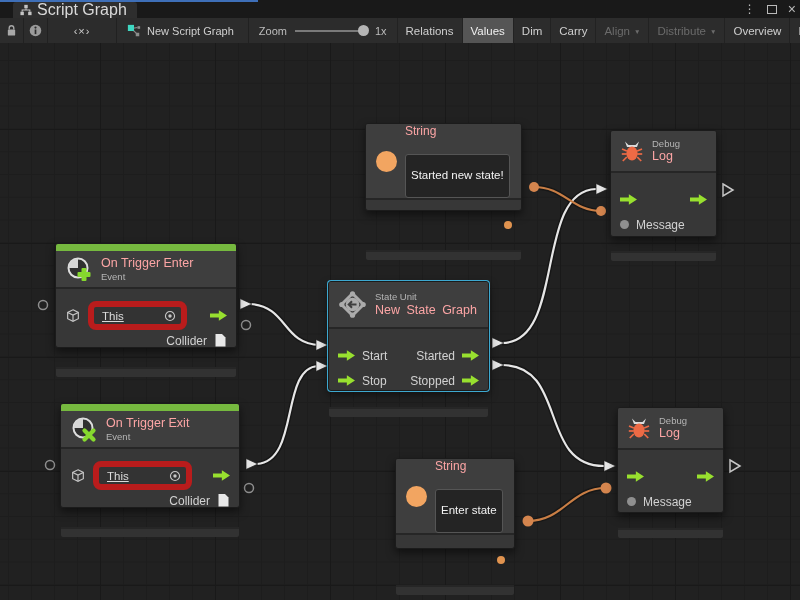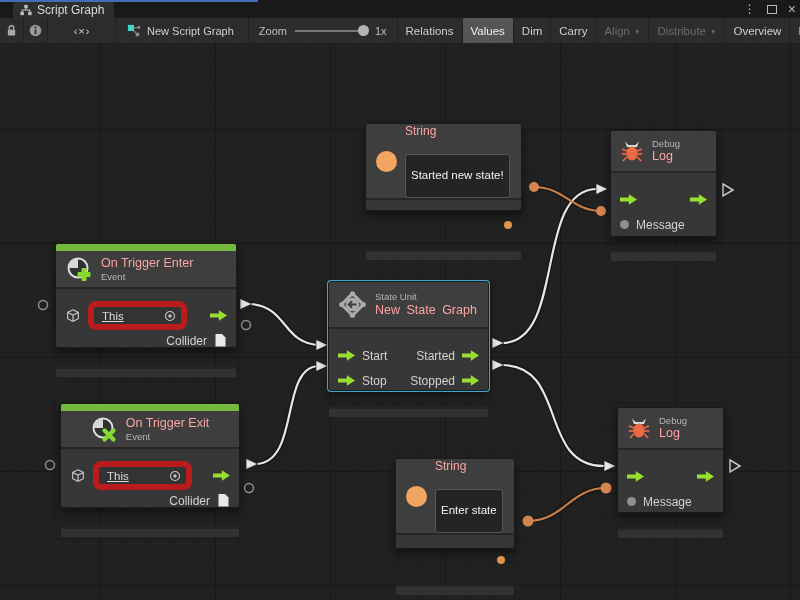--- a/index.html
+++ b/index.html
@@ -4,21 +4,21 @@
 <style>
   html,body{margin:0;padding:0;background:#000;}
   #app{position:relative;width:800px;height:600px;overflow:hidden;
        font-family:"Liberation Sans","DejaVu Sans",sans-serif;
        background:#212121;-webkit-font-smoothing:antialiased;}
 
   
   .titlebar{position:absolute;top:0;left:0;width:800px;height:18px;background:#191919;}
   .focusline{position:absolute;top:0;left:0;width:258px;height:2px;background:#3e6fb8;}
   .tab{position:absolute;top:2px;left:13px;height:16px;padding:0 10px 0 7px;background:#2e2e2e;
-       display:flex;align-items:center;gap:5px;color:#dadada;font-size:12px;border-radius:3px 3px 0 0;}
+       display:flex;align-items:center;gap:5px;color:#dadada;font-size:16px;border-radius:3px 3px 0 0;}
   .wincontrols{position:absolute;top:1px;right:4px;height:16px;display:flex;align-items:center;gap:11px;color:#b9b9b9;}
   .kebab{font-size:12px;line-height:16px;}
   .maxbox{display:inline-block;width:8px;height:7px;border:1.5px solid #b9b9b9;}
   .closex{font-size:14px;line-height:14px;}
 
   
   .toolbar{position:absolute;top:18px;left:0;width:800px;height:25px;background:#2c2c2c;
            border-bottom:1px solid #141414;display:flex;align-items:stretch;overflow:hidden;white-space:nowrap;}
   .tcell{flex:0 0 auto;display:flex;align-items:center;justify-content:center;border-right:1px solid #212121;color:#c2c2c2;}
   .tbtn-sq{width:23px;}
@@ -351,21 +351,21 @@
         <span class="plabel">Stop</span>
         <span class="plabel mlauto">Stopped</span>
         <span class="garrow"></span>
       </div>
     </div>
     <div class="nfooter"></div>
   </div>
 
   <div class="node" style="left:60px;top:403px;width:180px;height:105px;">
     <div class="greenbar"></div>
-    <div class="nheader" style="flex:0 0 36px;border-radius:0;justify-content:center;">
+    <div class="nheader" style="flex:0 0 36px;border-radius:0;">
       <span class="icon">
         <svg width="27" height="27" viewBox="0 0 27 27">
           <circle cx="12" cy="12" r="9.5" fill="#303030" stroke="#dedede" stroke-width="2"></circle>
           <path d="M12 2.5 A9.5 9.5 0 0 0 2.5 12 L12 12 Z" fill="#d6d6d6"></path>
           <g stroke="#86d92e" stroke-width="4.2" stroke-linecap="round">
               <path d="M13.5 14.5 L22.5 23.5"></path>
               <path d="M22.5 14.5 L13.5 23.5"></path>
             </g>
         </svg>
       </span>

